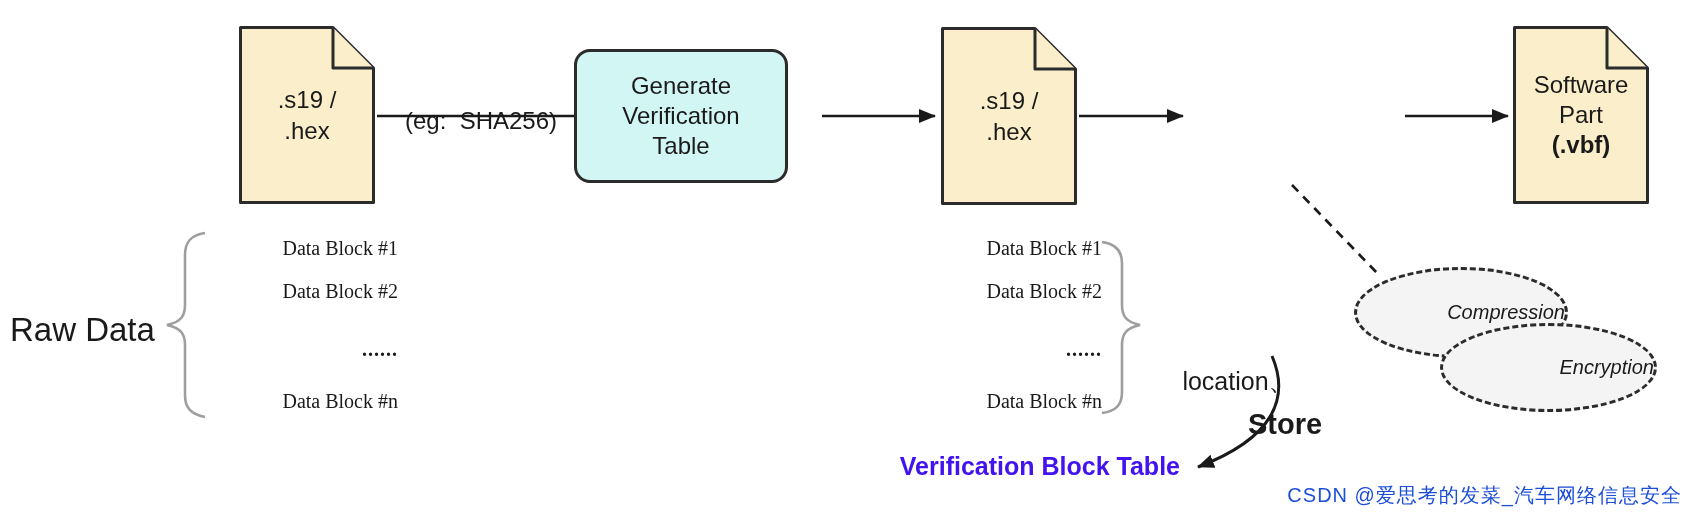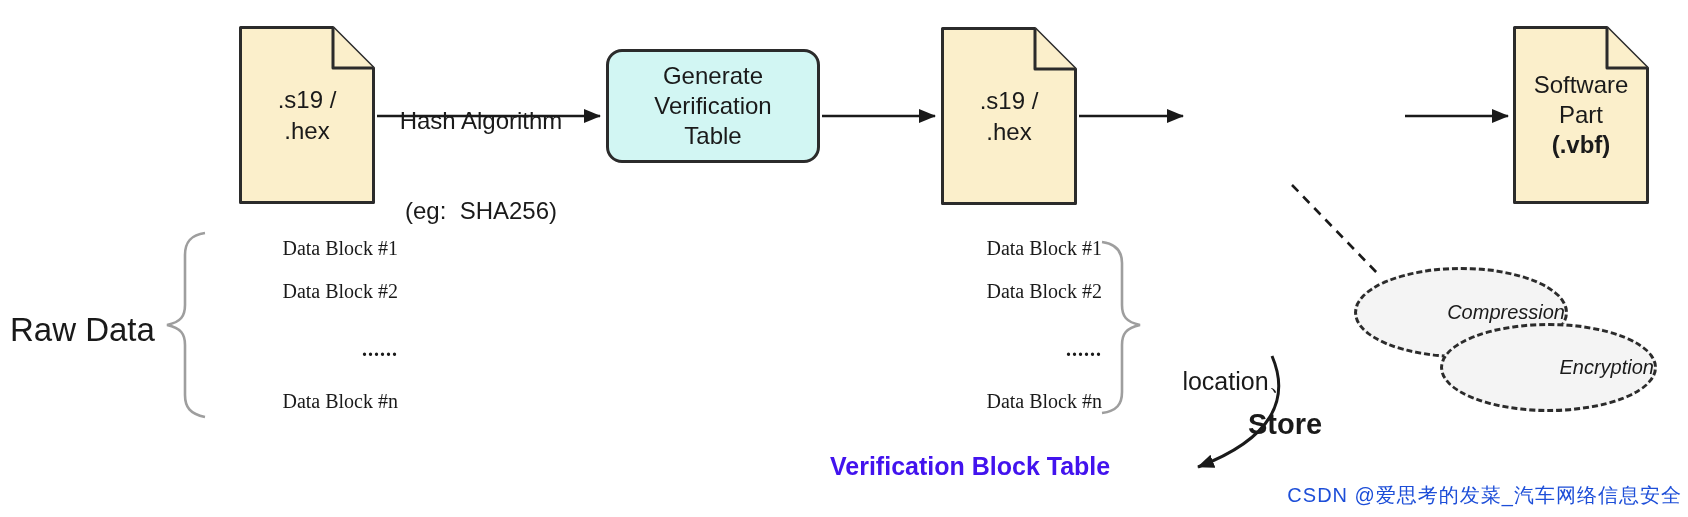--- a/index.html
+++ b/index.html
@@ -26,21 +26,21 @@
   
   .blocklist{position:absolute;width:190px;}
   .blockrow{position:absolute;width:100%;text-align:right;font-size:20px;white-space:nowrap;font-family:Liberation Serif, serif;}
   .dots{font-weight:bold;letter-spacing:1px;}
 
   .lbl{position:absolute;white-space:pre;}
   .hash-label{width:220px;text-align:center;font-size:24px;line-height:30px;}
   .rawdata{font-size:33px;}
   .location-label{width:210px;text-align:center;font-size:25px;line-height:34px;}
   .store{font-size:29px;font-weight:bold;}
-  .vbt{width:350px;text-align:left;font-size:25px;font-weight:bold;color:#4213EE;}
+  .vbt{width:350px;text-align:right;font-size:25px;font-weight:bold;color:#4213EE;}
   .watermark{right:6px;top:482px;font-size:20px;color:#1d4ed8;letter-spacing:1px;}
 </style>
 </head>
 <body>
 
 <div class="stage">
 
   <svg class="layer" viewBox="0 0 1688 517">
     <defs>
       <marker id="ah" markerUnits="userSpaceOnUse" markerWidth="20" markerHeight="16" refX="16" refY="7" orient="auto">
@@ -65,25 +65,24 @@
       <path d="M1.5,1.5 L94,1.5 L134.5,42 L134.5,176.5 L1.5,176.5 Z" fill="#FBEFCB" stroke="#2b2b2b" stroke-width="3" stroke-linejoin="round"></path>
       <path d="M94,1.5 L94,42 L134.5,42" fill="#FBEFCB" stroke="#2b2b2b" stroke-width="3" stroke-linejoin="round"></path>
     </svg>
     <div class="txt">
       <span>.s19 /</span>
       <span>.hex</span>
     </div>
   </div>
 
   <div class="lbl hash-label" style="left:371px;top:46px;">
-    <div>Hash Algorithm</div>
     <div>(eg:  SHA256)</div>
   </div>
 
-  <div class="procbox" style="left:606px;top:49px;width:214px;height:114px;">
+  <div class="procbox" style="left:574px;top:49px;width:214px;height:134px;">
     <span>Generate</span>
     <span>Verification</span>
     <span>Table</span>
   </div>
 
   <div class="file" style="left:941px;top:27px;">
     <svg class="fsvg" viewBox="0 0 136 178">
       <path d="M1.5,1.5 L94,1.5 L134.5,42 L134.5,176.5 L1.5,176.5 Z" fill="#FBEFCB" stroke="#2b2b2b" stroke-width="3" stroke-linejoin="round"></path>
       <path d="M94,1.5 L94,42 L134.5,42" fill="#FBEFCB" stroke="#2b2b2b" stroke-width="3" stroke-linejoin="round"></path>
     </svg>

